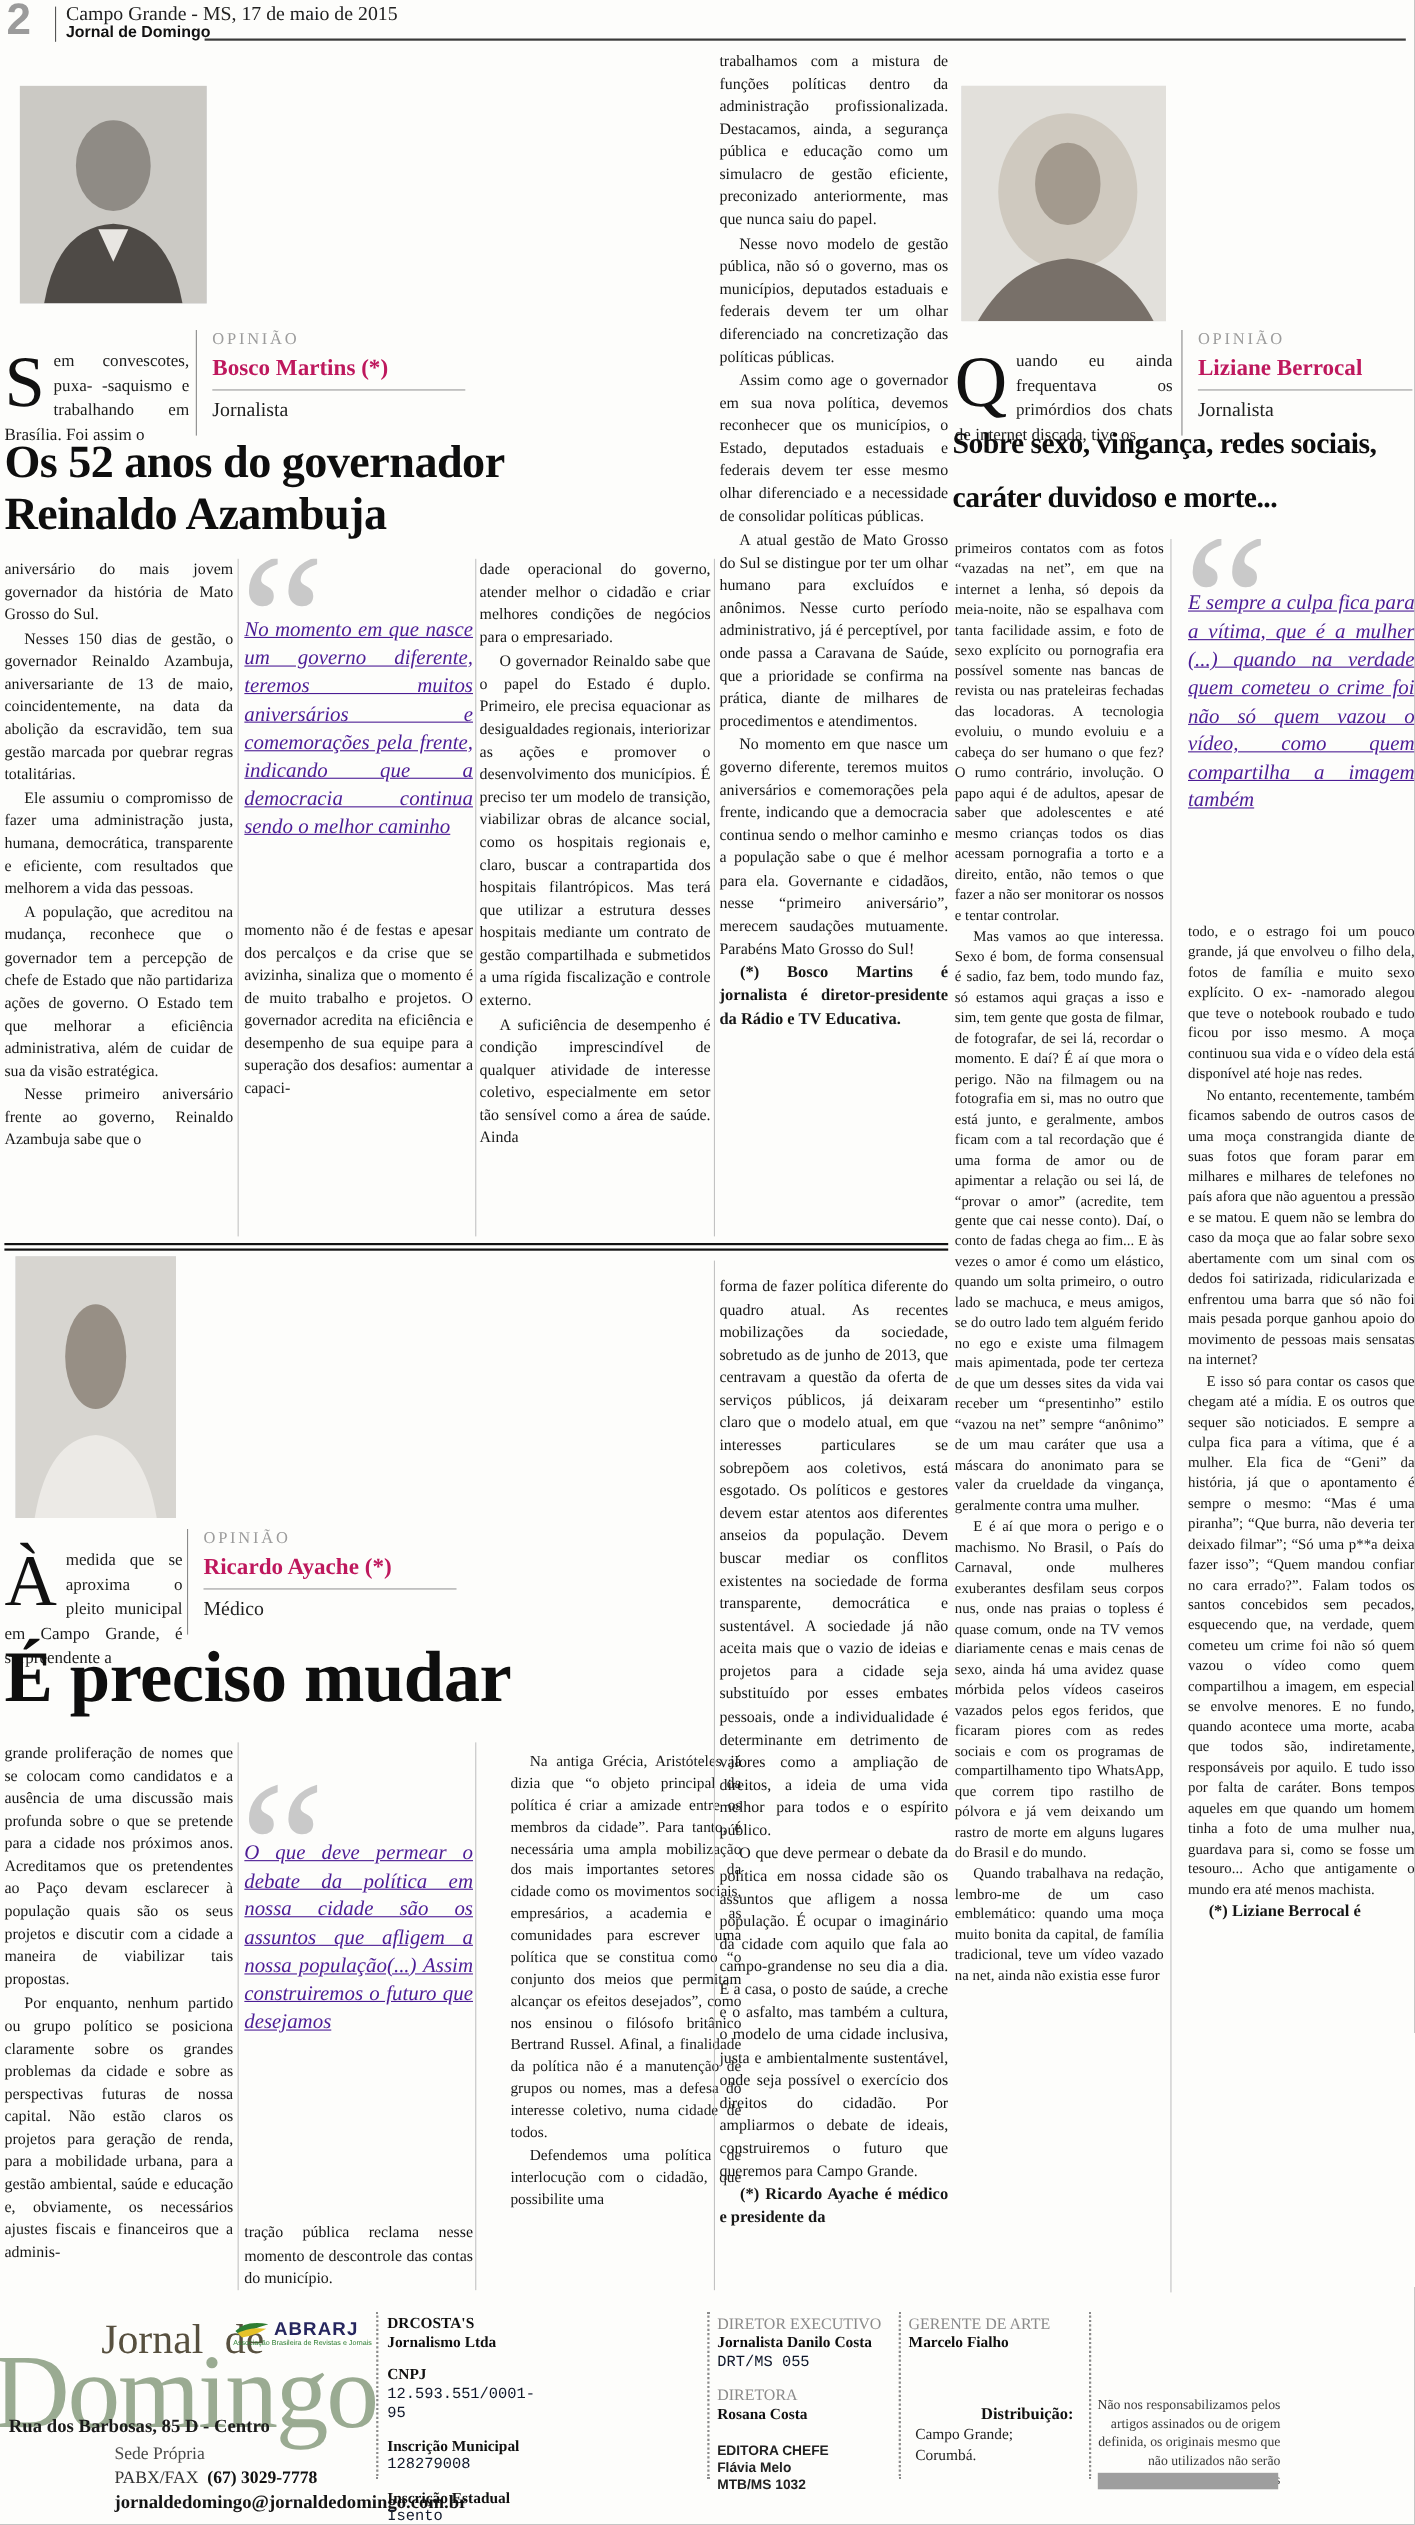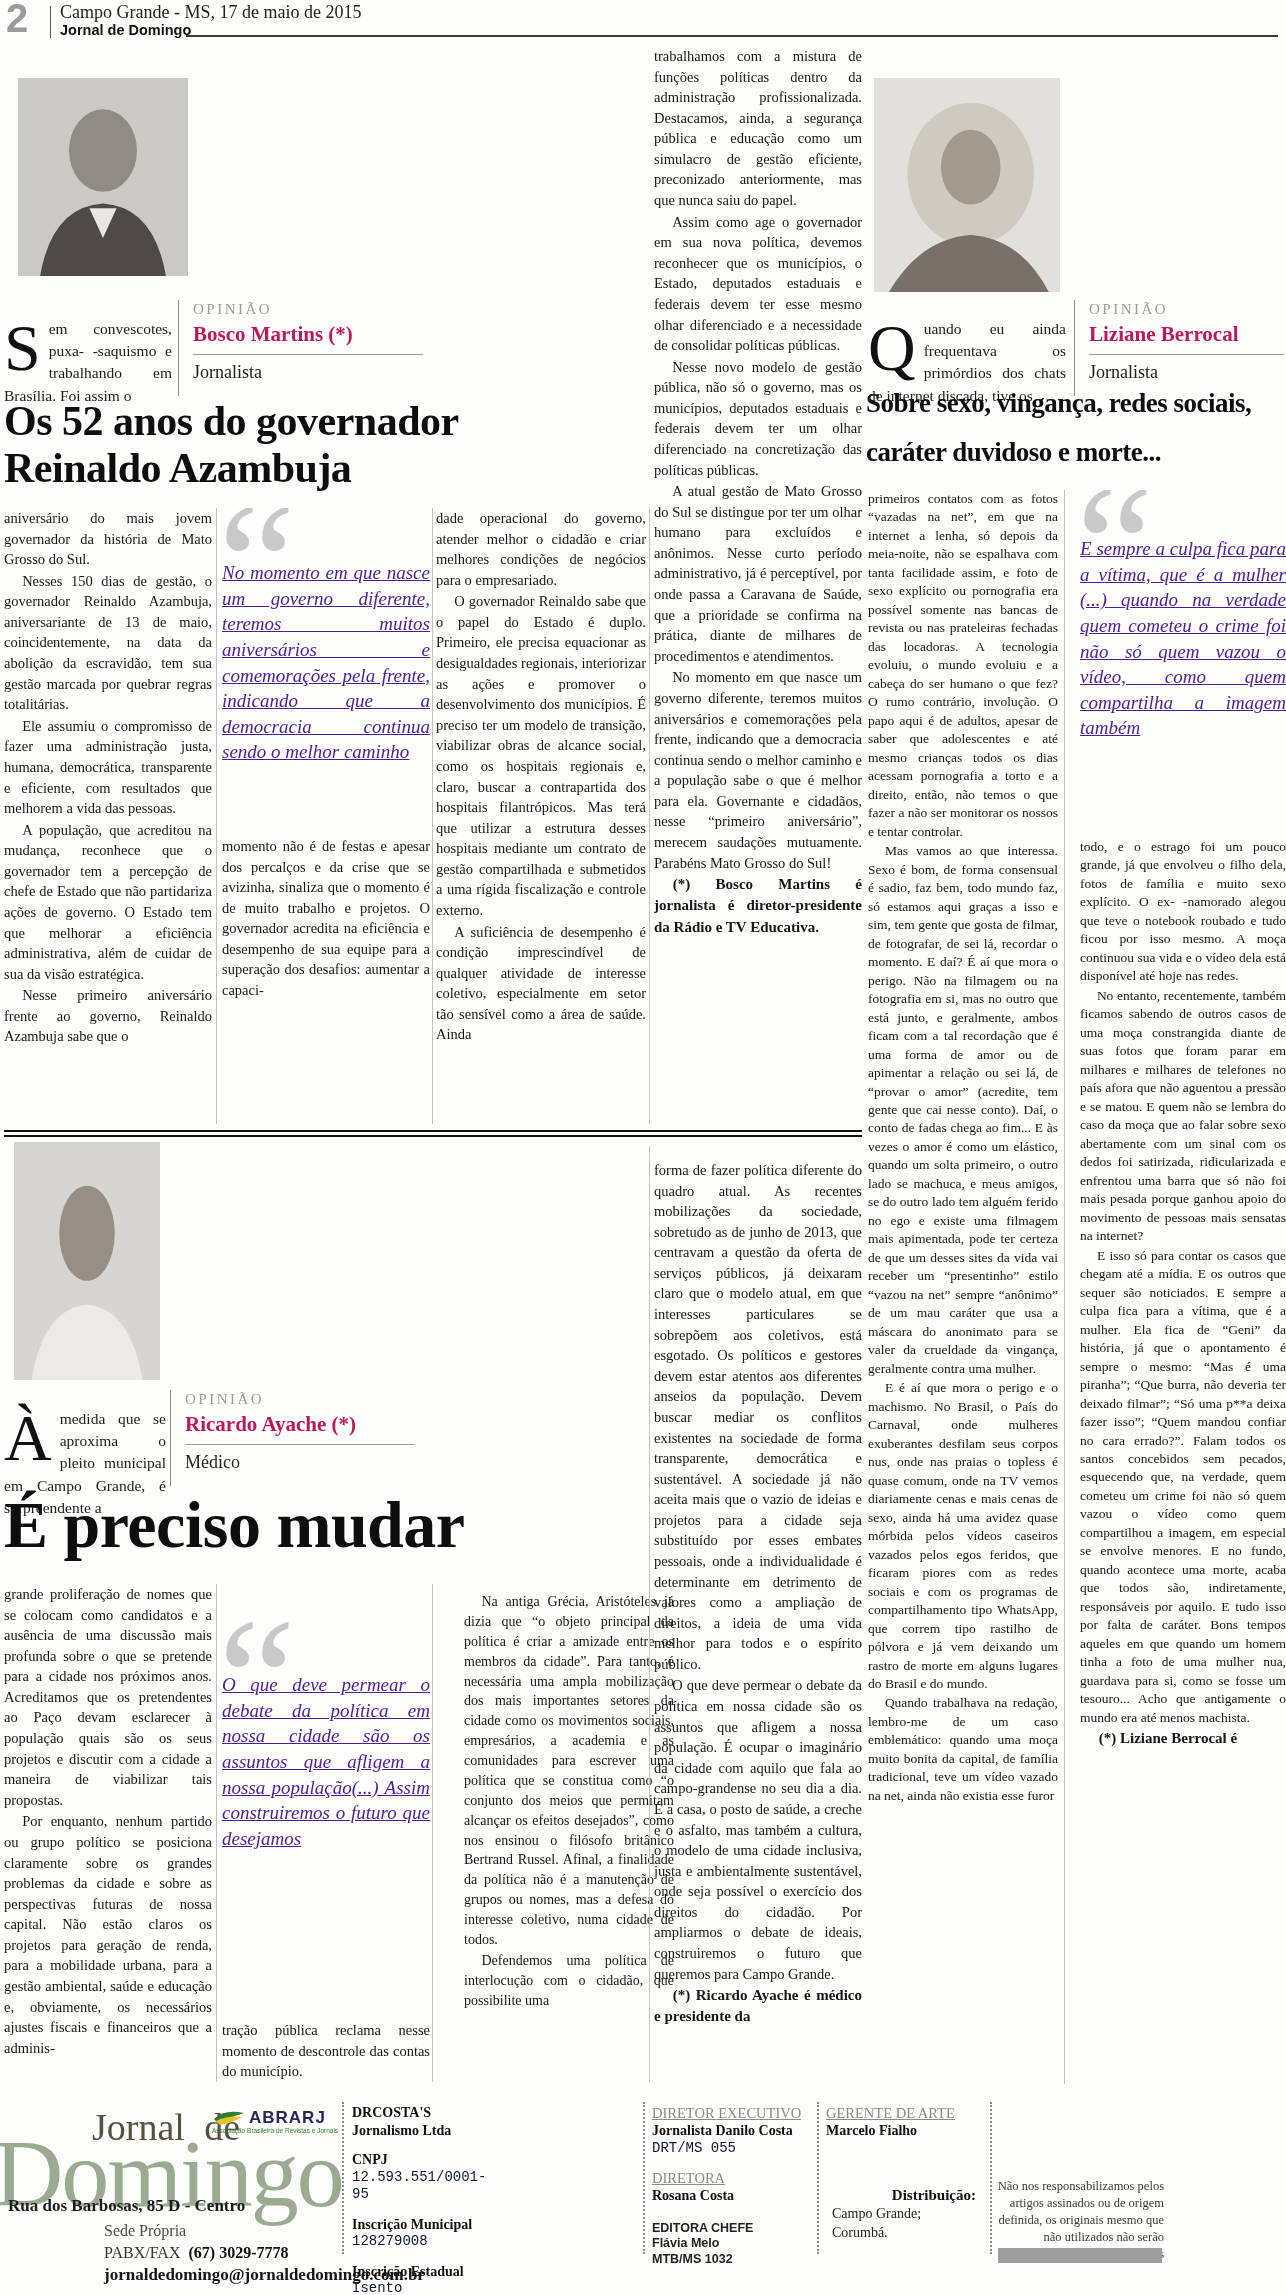--- a/index.html
+++ b/index.html
@@ -74,21 +74,21 @@
   .f-addr2{left:104px;top:2221px;font:16px/1.2 "Liberation Serif",serif;color:#4a4a4a;}
   .f-phone{left:104px;top:2243px;font:16px/1.2 "Liberation Serif",serif;color:#333;}
   .f-phone b{color:#111;}
   .f-email{left:104px;top:2265px;font:bold 17px/1.2 "Liberation Serif",serif;color:#151515;}
   .f-abrarj{left:212px;top:2108px;width:132px;}
   .f-abrarj-row{display:flex;align-items:center;gap:3px;}
   .f-abrarj-name{font:bold 17px/1 "Liberation Sans",sans-serif;color:#26265e;letter-spacing:1px;}
   .f-abrarj-tag{font:6.5px/1.2 "Liberation Sans",sans-serif;color:#2e7d32;margin-top:1px;}
   .f-sep{top:2102px;width:0;height:152px;border-left:2px dotted #8a8a8a;}
   .f-col{top:2104px;font:14px/1.25 "Liberation Serif",serif;color:#222;}
-  .f-col .lab{color:#8a8a8a;font-size:14.5px;text-decoration:underline;}
+  .f-col .lab{color:#8a8a8a;font-size:14.5px;}
   .f-col .nm{font-weight:bold;color:#101010;}
   .f-col .sm{color:#0f172a;font-family:Liberation Mono, monospace;}
   .f-col .blk{margin-bottom:12px;}
   .f-col .sans{font-family:"Liberation Sans",sans-serif;font-weight:bold;font-size:12.5px;}
   .f-drcosta{left:352px;width:150px;}
   .f-diretor{left:652px;width:150px;}
   .f-gerente{left:826px;width:150px;}
   .f-dist{margin-top:46px;}
   .f-dist .nm{font-size:15px;text-align:right;}
   .f-dist p{margin:1px 0 0 6px;}
@@ -146,22 +146,22 @@
         </div>
     </div>
     <div class="abs col nif a1-col3">
         <p>dade operacional do governo, atender melhor o cidadão e criar melhores condições de negócios para o empresariado.</p>
         <p>O governador Reinaldo sabe que o papel do Estado é duplo. Primeiro, ele precisa equacionar as desigualdades regionais, interiorizar as ações e promover o desenvolvimento dos municípios. É preciso ter um modelo de transição, viabilizar obras de alcance social, como os hospitais regionais e, claro, buscar a contrapartida dos hospitais filantrópicos. Mas terá que utilizar a estrutura desses hospitais mediante um contrato de gestão compartilhada e submetidos a uma rígida fiscalização e controle externo.</p>
         <p>A suficiência de desempenho é condição imprescindível de qualquer atividade de interesse coletivo, especialmente em setor tão sensível como a área de saúde. Ainda</p>
       </div>
     <div class="abs col nif a1-col4">
       <div>
           <p>trabalhamos com a mistura de funções políticas dentro da administração profissionalizada. Destacamos, ainda, a segurança pública e educação como um simulacro de gestão eficiente, preconizado anteriormente, mas que nunca saiu do papel.</p>
+          <p>Nesse novo modelo de gestão pública, não só o governo, mas os municípios, deputados estaduais e federais devem ter um olhar diferenciado na concretização das políticas públicas.</p>
           <p>Assim como age o governador em sua nova política, devemos reconhecer que os municípios, o Estado, deputados estaduais e federais devem ter esse mesmo olhar diferenciado e a necessidade de consolidar políticas públicas.</p>
-          <p>Nesse novo modelo de gestão pública, não só o governo, mas os municípios, deputados estaduais e federais devem ter um olhar diferenciado na concretização das políticas públicas.</p>
           <p>A atual gestão de Mato Grosso do Sul se distingue por ter um olhar humano para excluídos e anônimos. Nesse curto período administrativo, já é perceptível, por onde passa a Caravana de Saúde, que a prioridade se confirma na prática, diante de milhares de procedimentos e atendimentos.</p>
           <p>No momento em que nasce um governo diferente, teremos muitos aniversários e comemorações pela frente, indicando que a democracia continua sendo o melhor caminho e a população sabe o que é melhor para ela. Governante e cidadãos, nesse “primeiro aniversário”, merecem saudações mutuamente. Parabéns Mato Grosso do Sul!</p>
         </div>
       <p class="sig">(*) Bosco Martins é jornalista é diretor-presidente da Rádio e TV Educativa.</p>
     </div>
     <div class="abs colrule rule-a1a"></div>
     <div class="abs colrule rule-a1b"></div>
     <div class="abs colrule rule-a1c"></div>
   </div>
 

